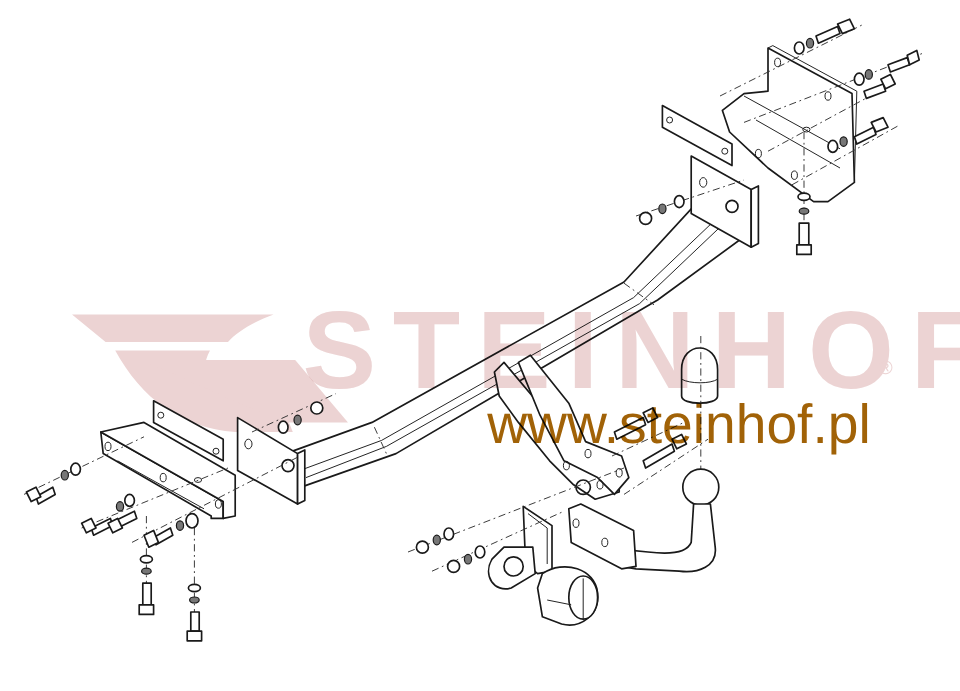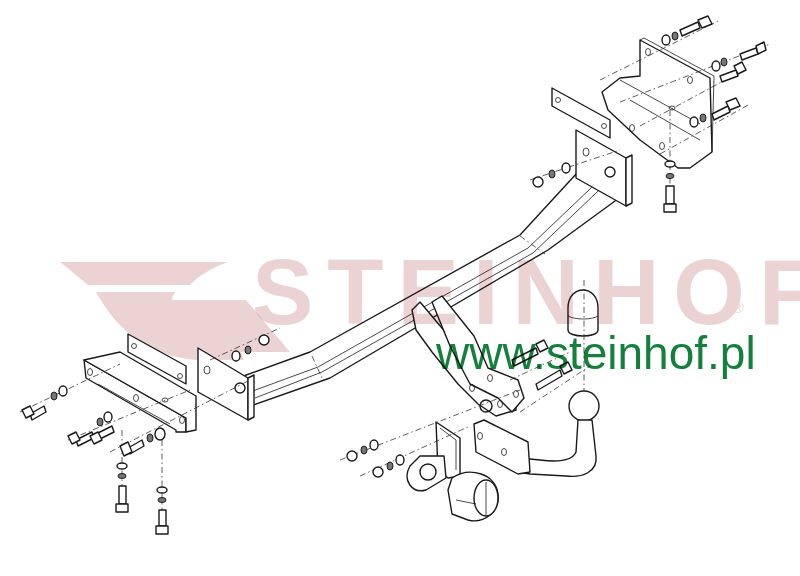--- a/index.html
+++ b/index.html
@@ -10,23 +10,23 @@
     font-family: "Liberation Sans", sans-serif; font-weight: bold;
     font-size: 92px; letter-spacing: 14px; line-height: 1;
     color: #ecd3d3; white-space: nowrap;
   }
   .wm-reg {
     position: absolute; left: 732px; top: 300px;
     font-family: "Liberation Sans", sans-serif; font-size: 16px;
     color: #ecd3d3; line-height: 1;
   }
   .wm-url {
-    position: absolute; left: 436px; top: 330px;
+    position: absolute; left: 406px; top: 330px;
     font-family: "Liberation Sans", sans-serif; font-size: 46px;
-    color: #15803d; letter-spacing: 0px; line-height: 1; white-space: nowrap;
+    color: #a16207; letter-spacing: 0px; line-height: 1; white-space: nowrap;
   }
   svg .ln { fill: none; stroke: #1a1a1a; stroke-width: 1.4; stroke-linejoin: round; stroke-linecap: round; }
   svg .fl { fill: #ffffff; stroke: #1a1a1a; stroke-width: 1.4; stroke-linejoin: round; }
   svg .th { fill: none; stroke: #1a1a1a; stroke-width: 0.8; }
   svg .dash { fill: none; stroke: #333; stroke-width: 0.8; stroke-dasharray: 6 3 1.5 3; }
   svg .gry { fill: #777; stroke: #1a1a1a; stroke-width: 1; }
 </style>
 </head>
 <body>
 

